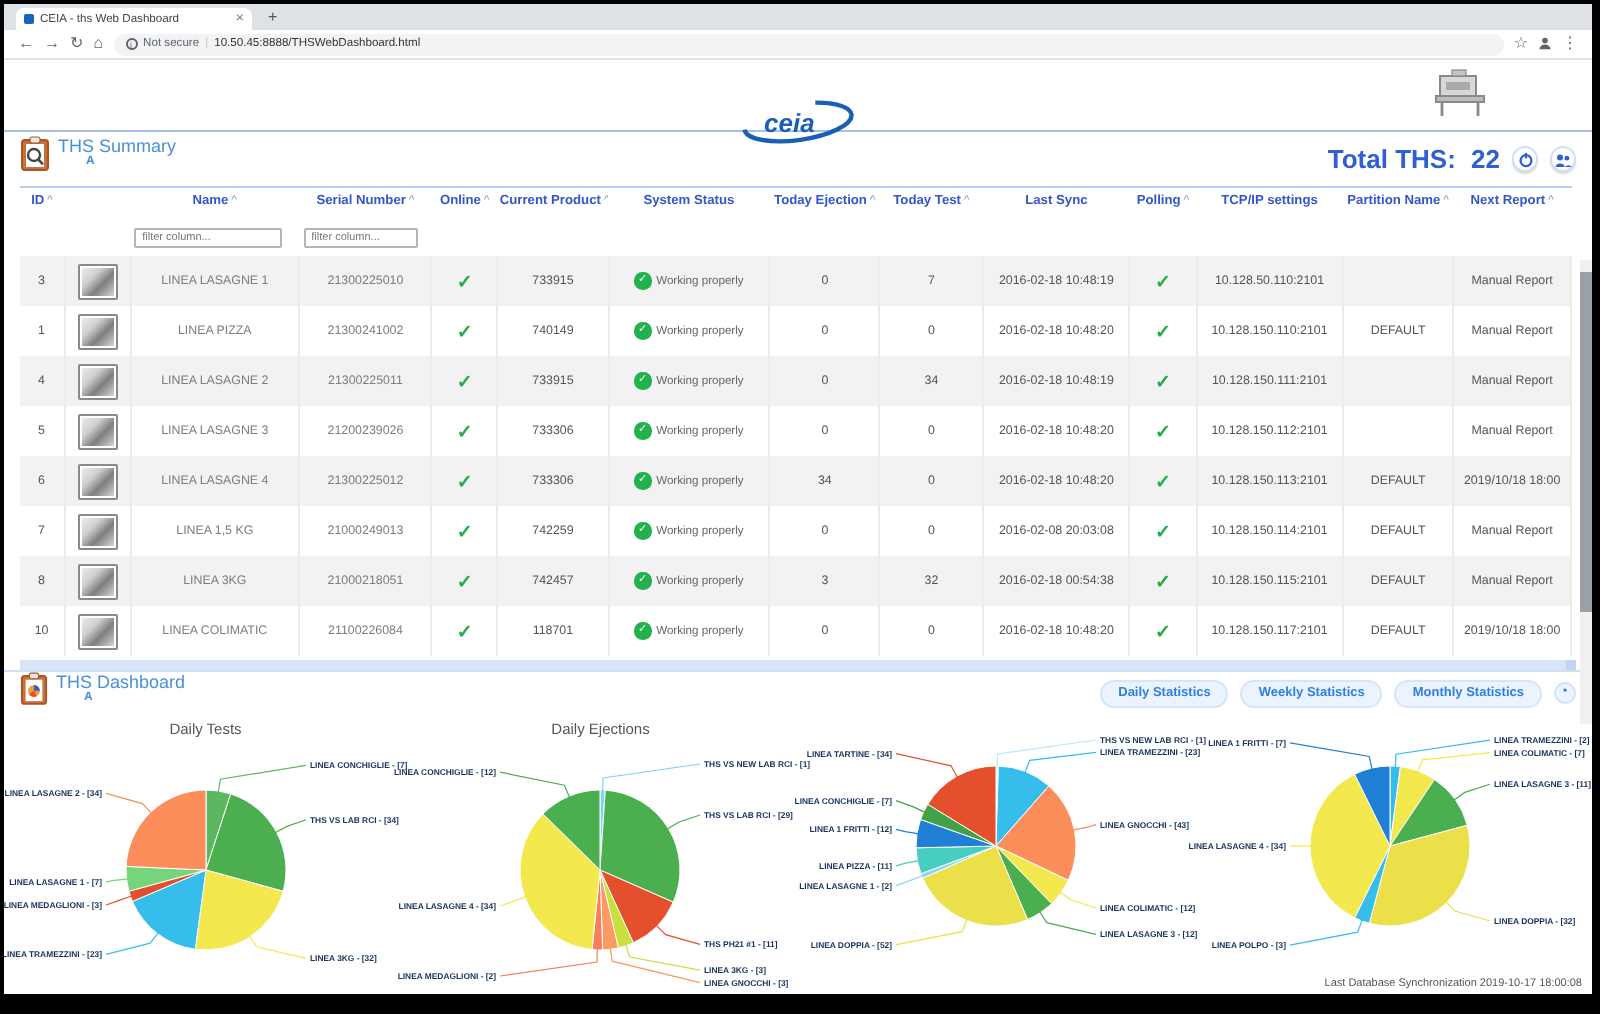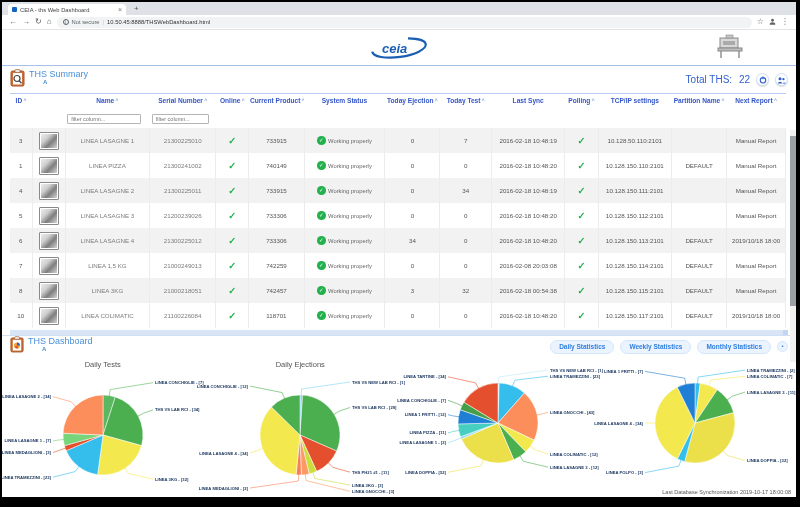--- a/index.html
+++ b/index.html
@@ -22,31 +22,31 @@
   .urlpill { flex:1; height:11px; background:#f1f3f4; border-radius:6px; display:flex;
              align-items:center; gap:3px; padding:0 6px; font-size:5.8px; color:#5f6368; }
   .infocirc { width:6px; height:6px; border:0.8px solid #5f6368; border-radius:50%;
               font-size:4.5px; line-height:5px; text-align:center; color:#5f6368; flex:none;}
   .pilldiv { color:#c9c9c9; }
   .urltext { color:#333; }
 
   
   .page { position:relative; height:466px; background:#fff; overflow:hidden; }
   .brandrow { height:36px; position:relative; border-bottom:1px solid #a8c0e8; }
-  .logo { position:absolute; left:50%; top:6px; transform:translateX(-50%); }
+  .logo { position:absolute; left:50%; top:19px; transform:translateX(-50%); }
   .machineimg { position:absolute; right:52px; top:4px; }
 
   .sectionbar { display:flex; align-items:center; padding:2px 8px; height:27px; }
   .sectionbar.stats { height:22px; border-top:1px solid #cfe0f5; }
   .sec-left { display:flex; align-items:flex-start; gap:4px; }
   .sec-texts { display:flex; flex-direction:column; }
   .sec-title { font-size:9px; color:#4a90d9; }
   .sec-a { font-size:6px; color:#4a90d9; font-weight:bold; margin-left:14px; }
   .sec-right { margin-left:auto; display:flex; align-items:center; gap:6px; }
-  .totalths { font-size:10px; font-weight:normal; color:#2f5fd0; }
+  .totalths { font-size:13px; font-weight:bold; color:#2f5fd0; }
   .roundbtn { width:13px; height:13px; border-radius:50%; background:#fff;
               border:1px solid #cfe0f5; box-shadow:0 1px 1px rgba(0,0,0,.15);
               display:flex; align-items:center; justify-content:center; }
   .pillbtn { background:#eaf3fe; color:#2f7fe0; border:1px solid #d5e6fb; border-radius:9px;
              padding:2.5px 8px; font-size:6.5px; font-weight:bold; white-space:nowrap; }
   .minibtn { width:11px; height:11px; border-radius:50%; background:#eaf3fe;
              border:1px solid #d5e6fb; color:#2f7fe0; font-size:6px; line-height:9px; text-align:center; }
 
   
   table { width:calc(100% - 18px); margin:0 8px; border-collapse:collapse; table-layout:fixed; }

